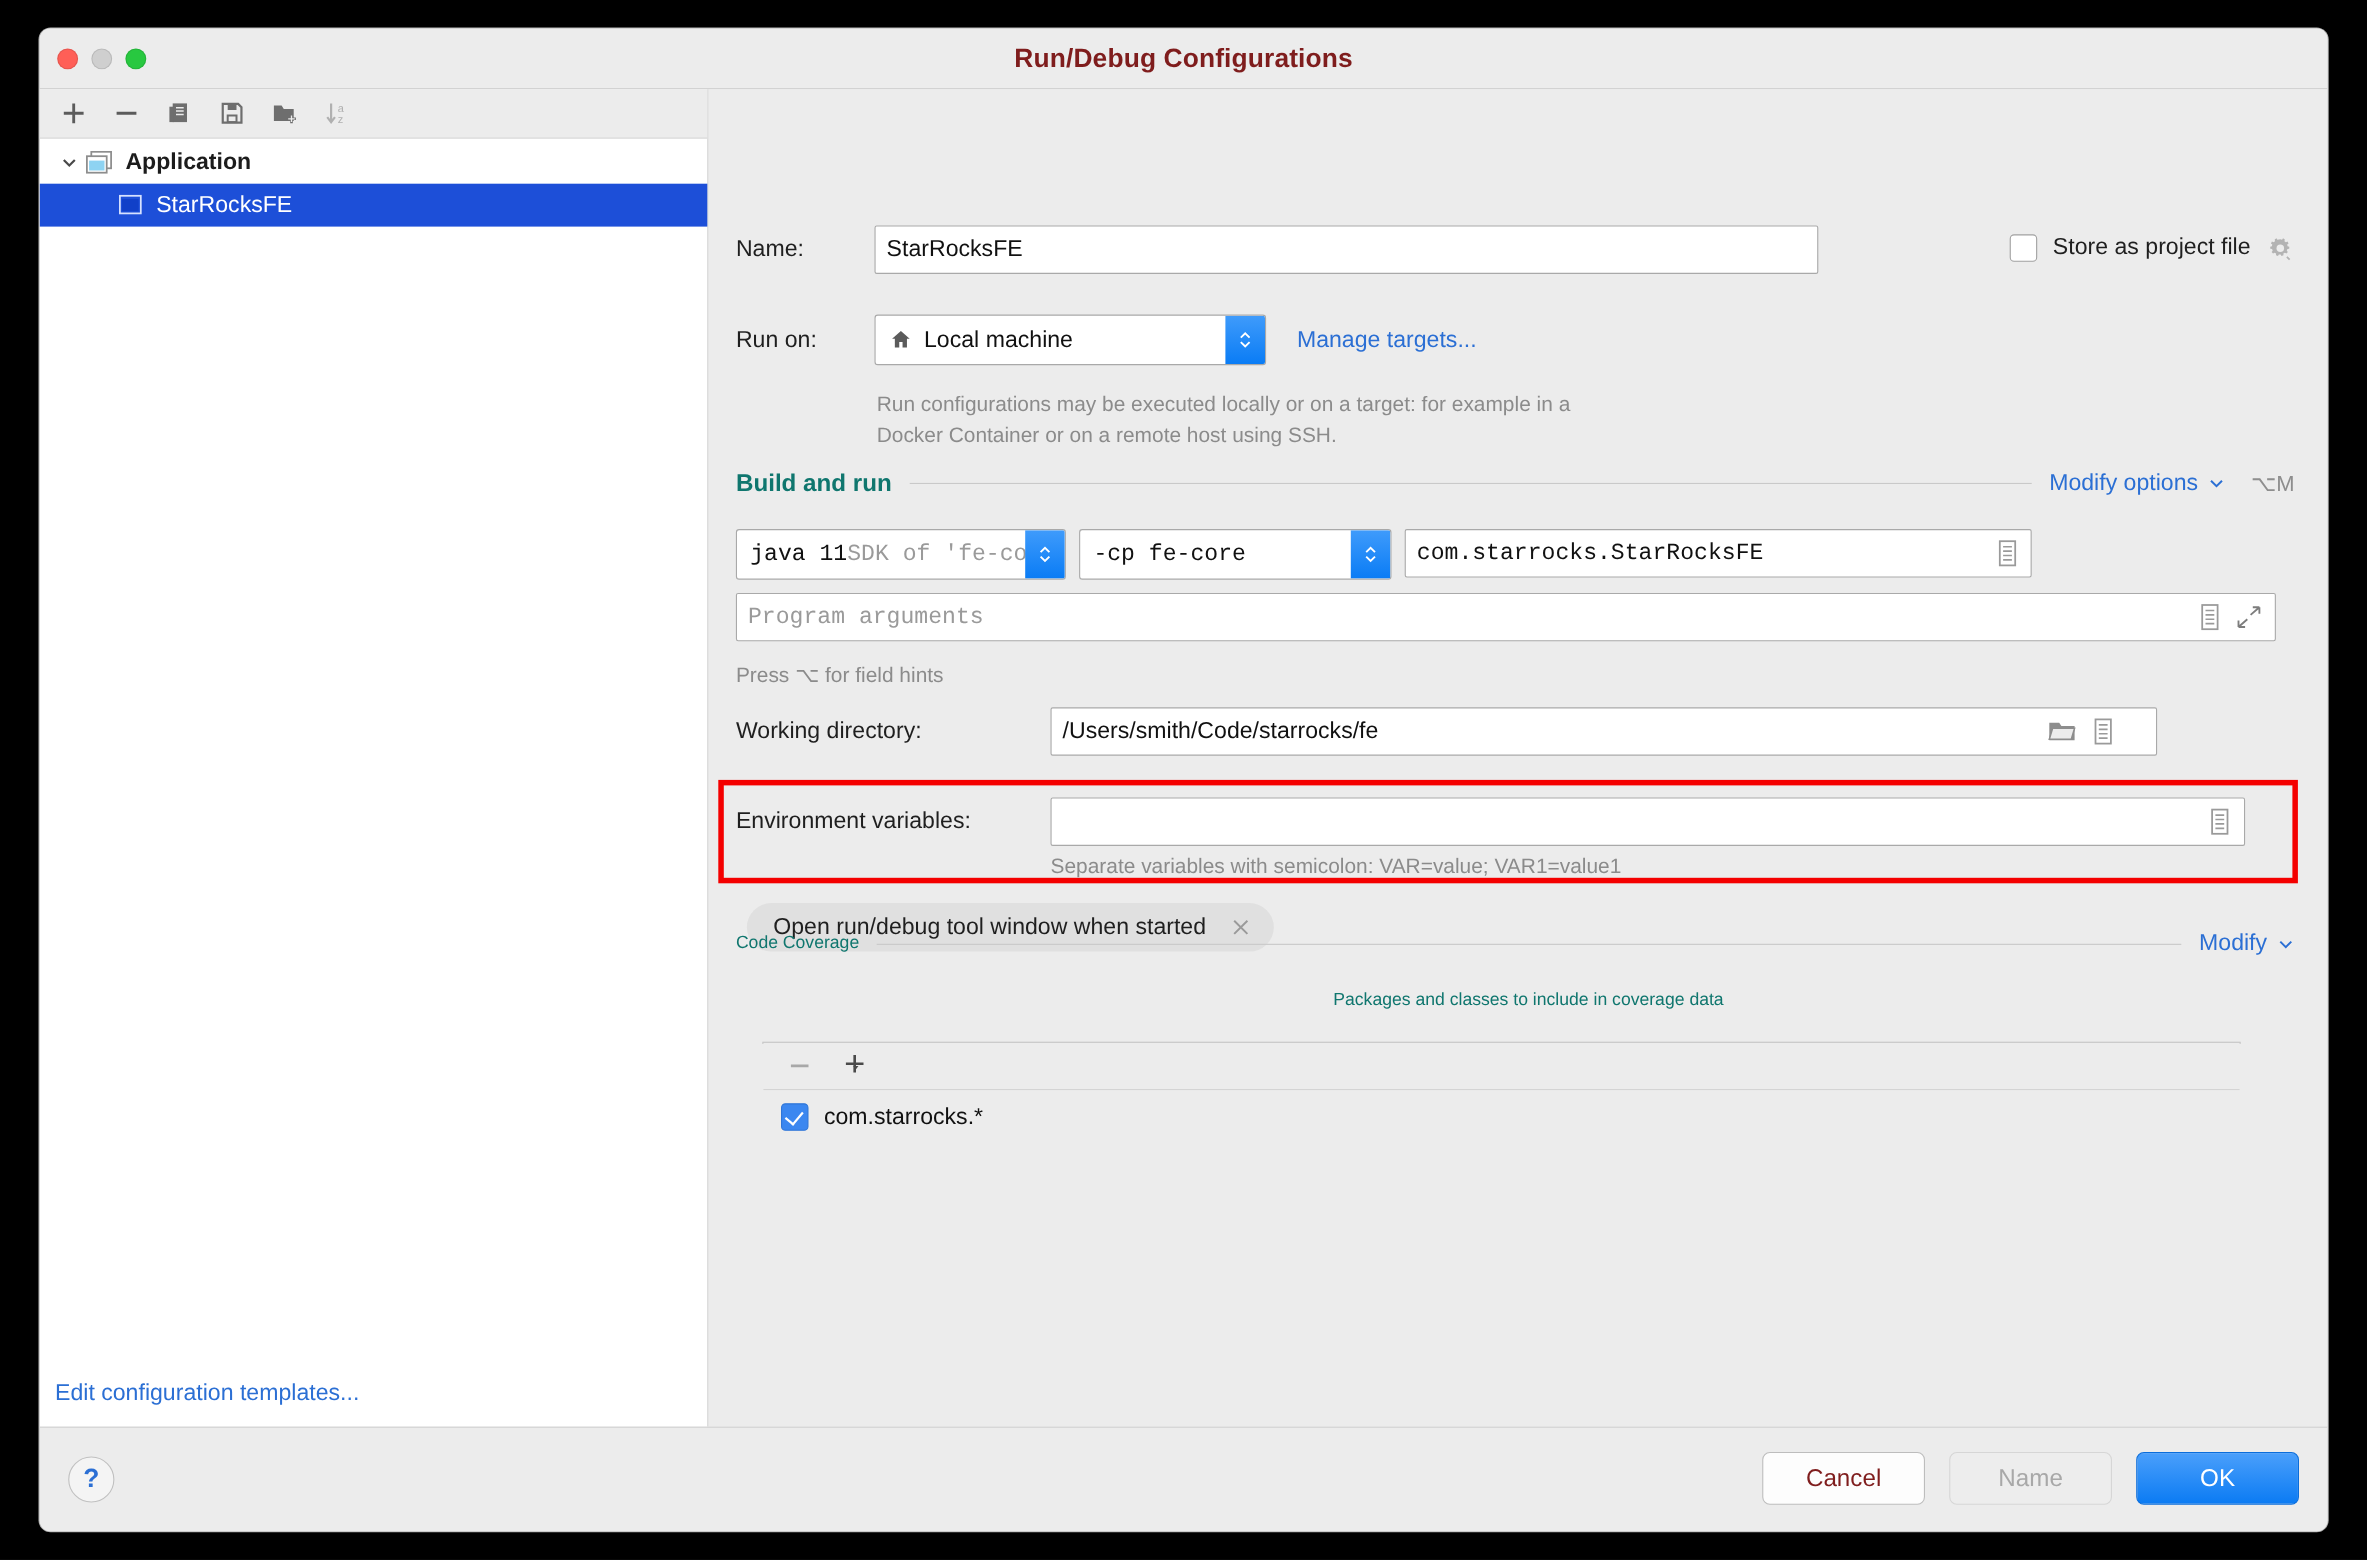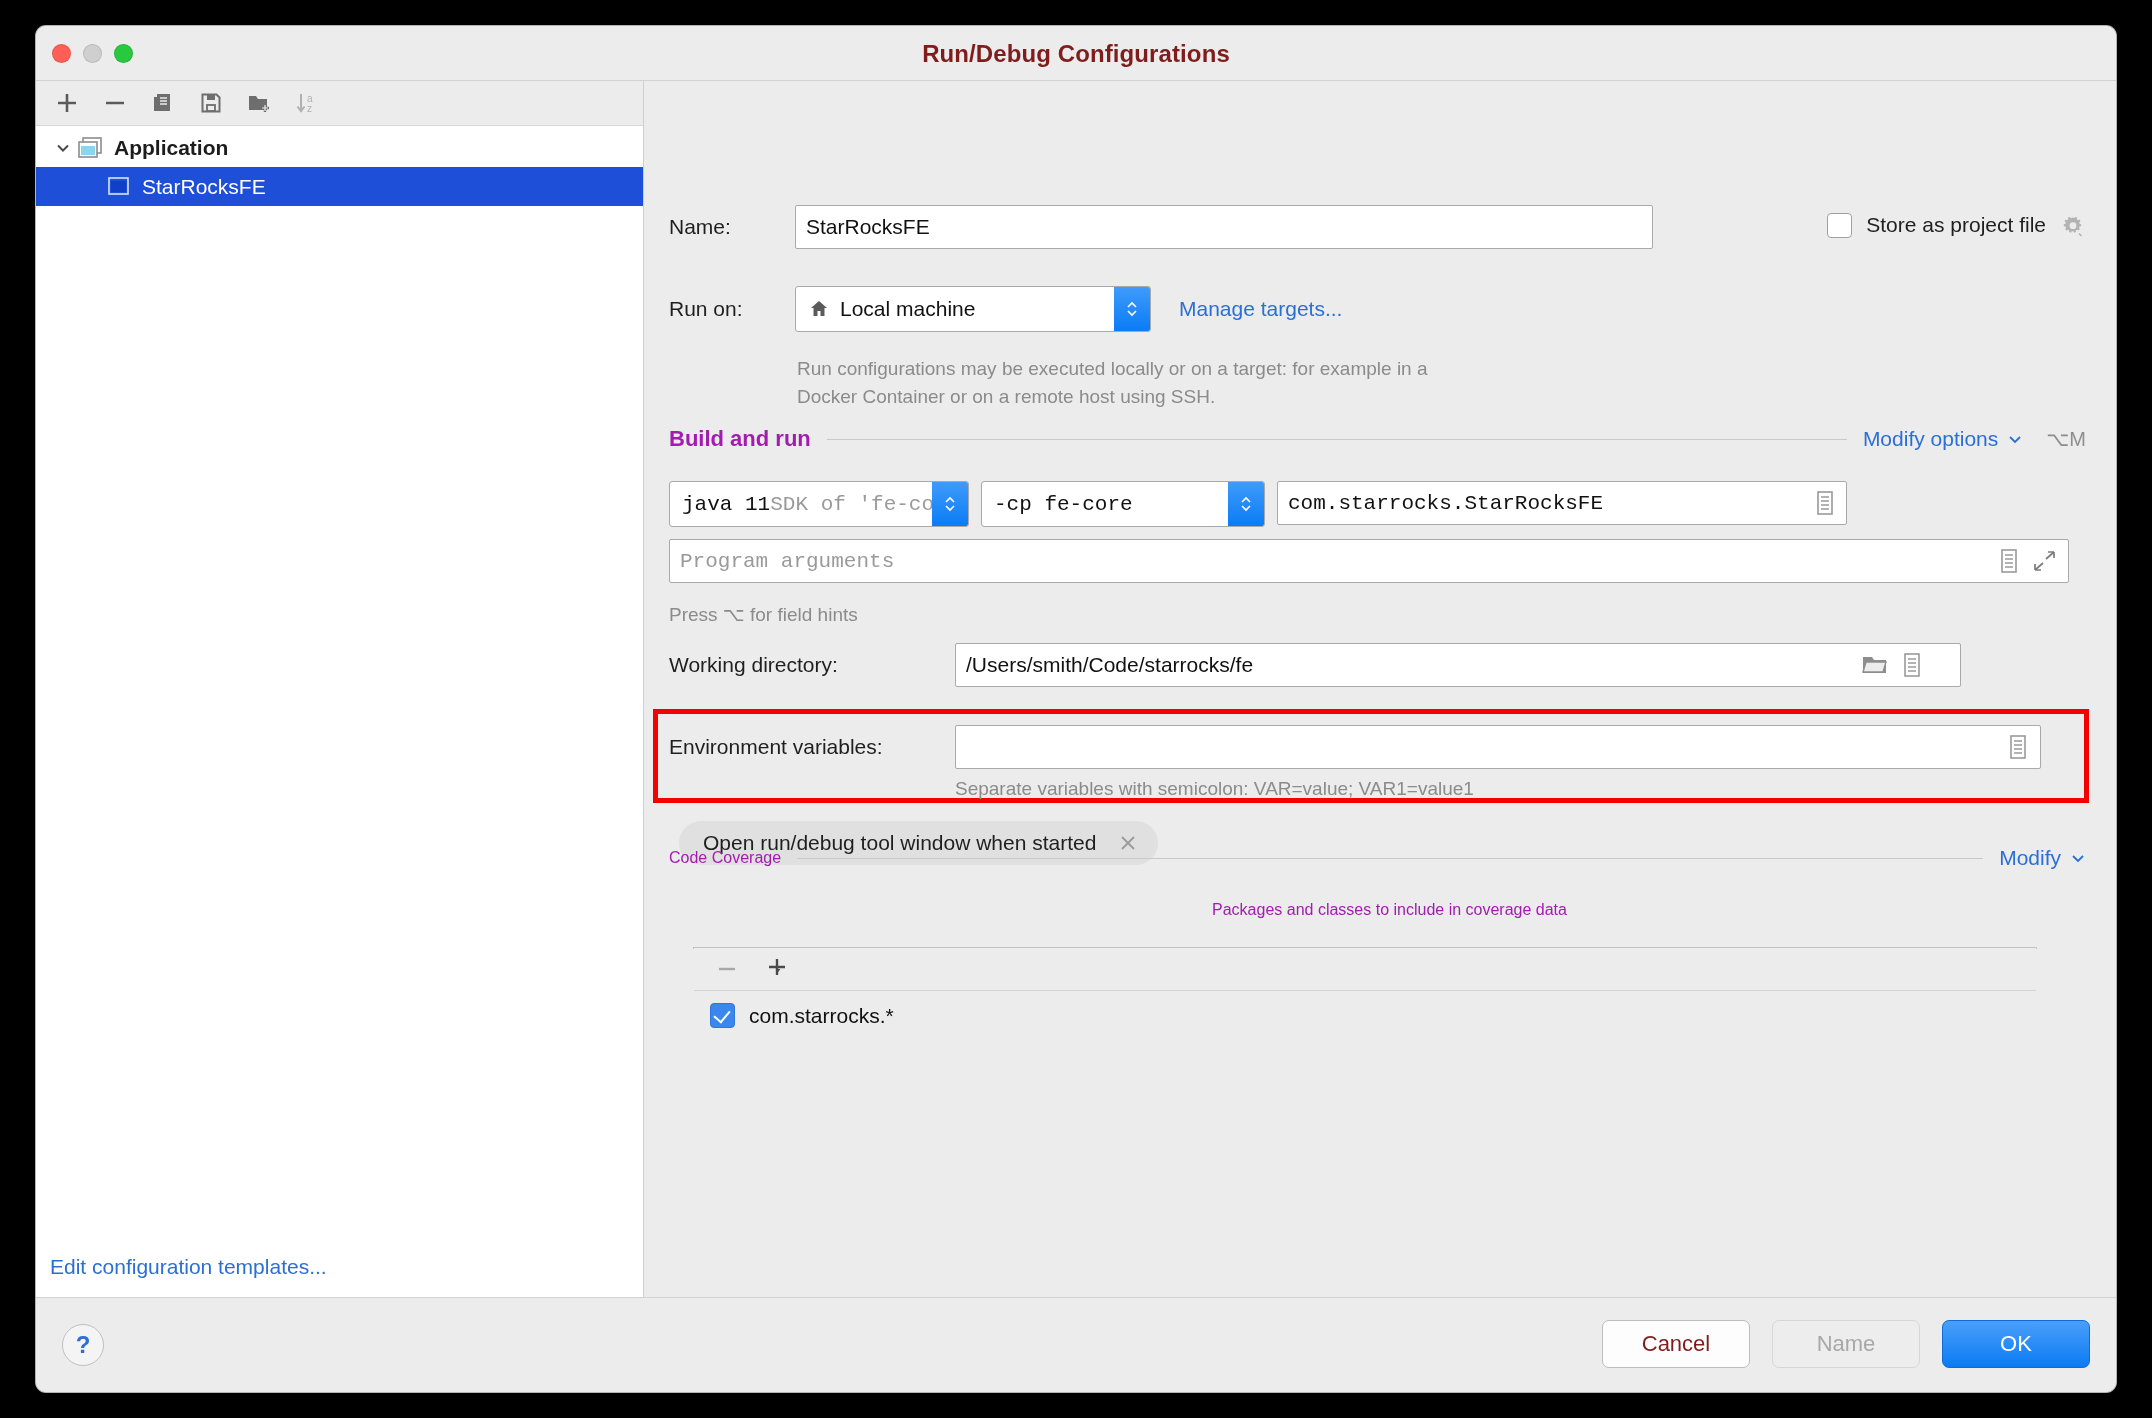--- a/index.html
+++ b/index.html
@@ -236,21 +236,21 @@
   }
   .sect-line {
     flex: 1;
     height: 1px;
     background: #c9c9c9;
     margin: 0 16px;
   }
   .sect-title {
     font-size: 22px;
     font-weight: bold;
-    color: #a21caf;
+    color: #0f766e;
     white-space: nowrap;
   }
   .sect-title.plain { font-weight: normal; font-size: 16px; }
   .sect-right {
     font-size: 21px;
     color: #2b6fd4;
     display: flex;
     align-items: center;
     gap: 9px;
     white-space: nowrap;

